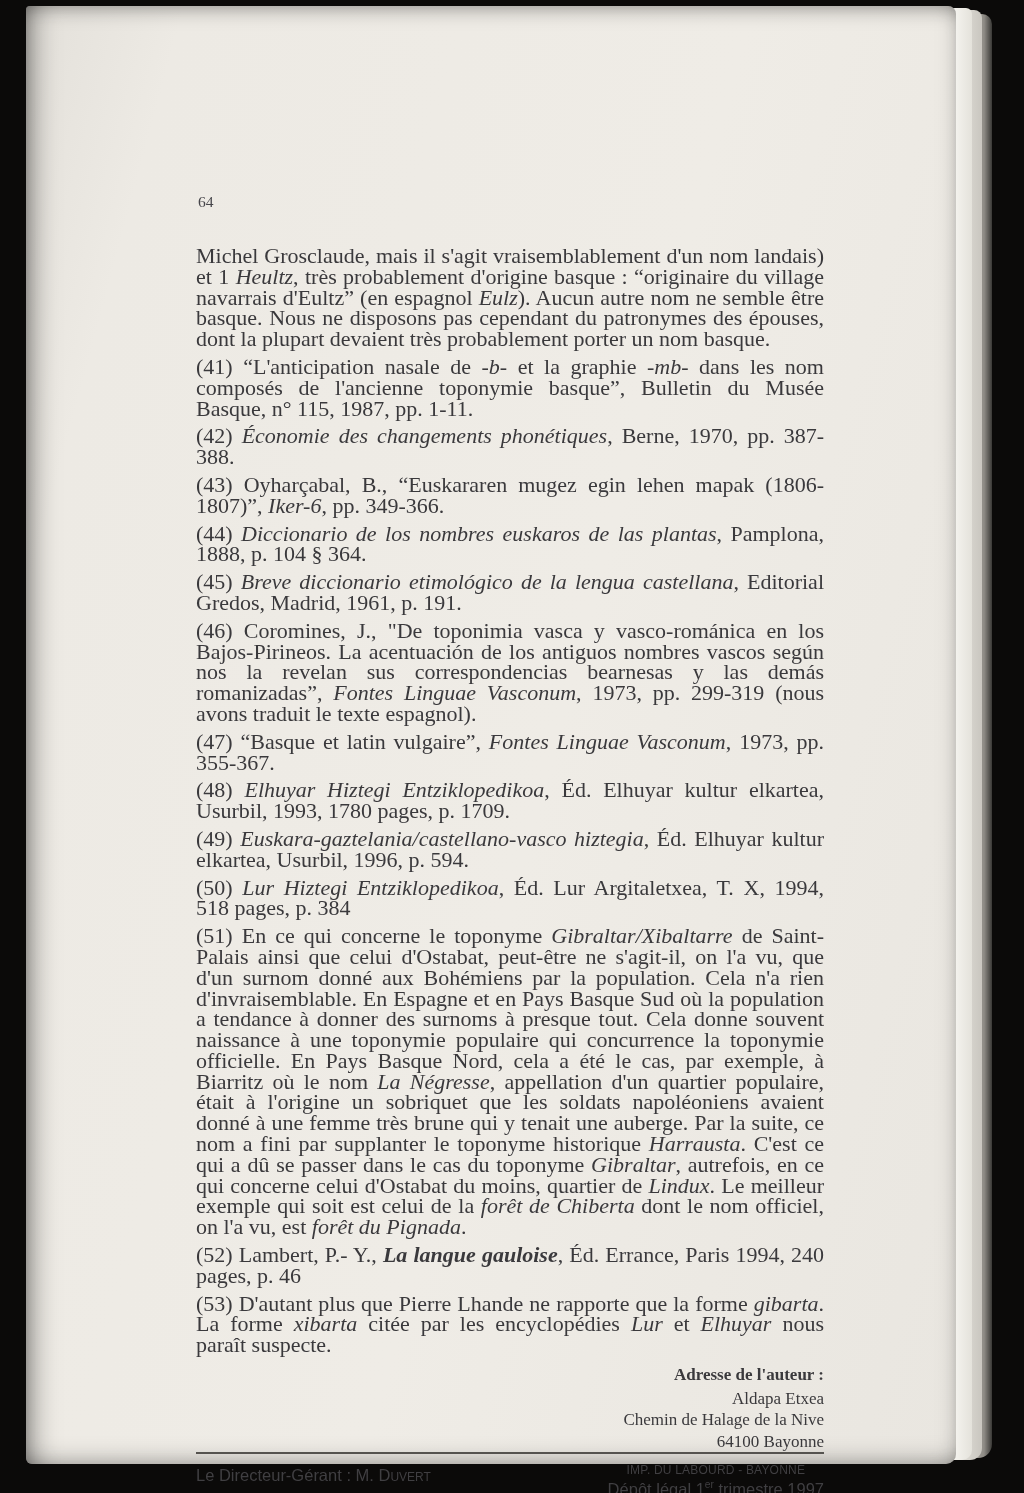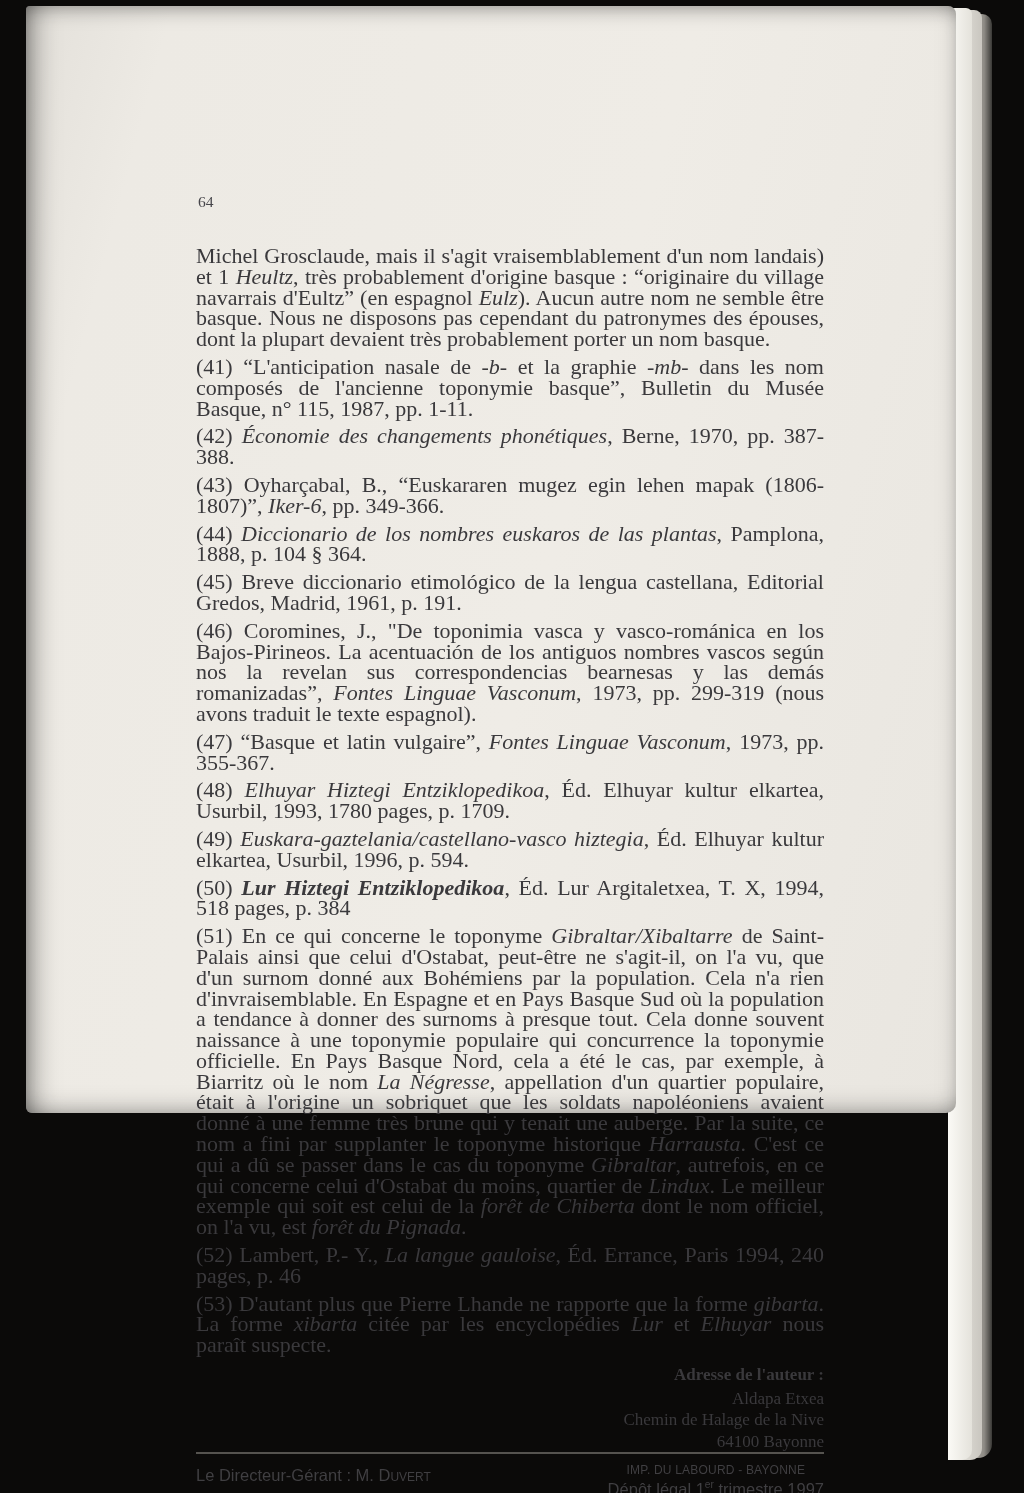--- a/index.html
+++ b/index.html
@@ -12,21 +12,21 @@
   }
   .scan { position:absolute; inset:0; }
 
   
   .page-edge { position:absolute; top:14px; height:1444px; }
   .edge-3 { left:952px; width:40px; background:linear-gradient(90deg,#cfccc5,#8f8c86 80%,#3a3936); border-radius:0 10px 14px 0; }
   .edge-2 { left:950px; width:32px; background:linear-gradient(90deg,#eceae4,#c9c6bf); border-radius:0 8px 12px 0; top:10px; height:1450px; }
   .edge-1 { left:948px; width:24px; background:linear-gradient(90deg,#fbfaf6,#e4e2db); border-radius:0 6px 10px 0; top:8px; height:1452px; }
 
   .page {
-    position:absolute; left:26px; top:6px; width:930px; height:1107px;
+    position:absolute; left:26px; top:6px; width:930px; height:1458px;
     background:
       linear-gradient(105deg,#e3e0da 0%,#ecean e4 10%,#efece6 45%,#ebe8e2 85%,#e5e2dc 100%);
     background:linear-gradient(105deg,#e3e0da 0%,#edeae4 12%,#efece6 55%,#e9e6e0 100%);
     border-radius:4px 8px 10px 6px;
     box-shadow:
       inset 22px 0 30px -20px rgba(0,0,0,0.55),
       inset 0 16px 22px -16px rgba(0,0,0,0.38),
       inset 0 -18px 26px -18px rgba(0,0,0,0.34),
       inset -14px 0 24px -18px rgba(0,0,0,0.25);
   }
@@ -86,28 +86,28 @@
       <div class="header-row">
         <span class="page-number">64</span>
       </div>
 
       <div class="body-paragraphs">
           <p class="para"><span>Michel Grosclaude, mais il s'agit vraisemblablement d'un nom landais) et 1 </span><span style="font-style: italic;">Heultz</span><span>, très probablement d'origine basque : “originaire du village navarrais d'Eultz” (en espagnol </span><span style="font-style: italic;">Eulz</span><span>). Aucun autre nom ne semble être basque. Nous ne disposons pas cependant du patronymes des épouses, dont la plupart devaient très probablement porter un nom basque.</span></p>
           <p class="para"><span>(41) “L'anticipation nasale de </span><span style="font-style: italic;">-b-</span><span> et la graphie </span><span style="font-style: italic;">-mb-</span><span> dans les nom composés de l'ancienne toponymie basque”, </span><span style="">Bulletin du Musée Basque</span><span>, n° 115, 1987, pp. 1-11.</span></p>
           <p class="para"><span>(42) </span><span style="font-style: italic;">Économie des changements phonétiques</span><span>, Berne, 1970, pp. 387-388.</span></p>
           <p class="para"><span>(43) Oyharçabal, B., “Euskararen mugez egin lehen mapak (1806-1807)”, </span><span style="font-style: italic;">Iker-6</span><span>, pp. 349-366.</span></p>
           <p class="para"><span>(44) </span><span style="font-style: italic;">Diccionario de los nombres euskaros de las plantas</span><span>, Pamplona, 1888, p. 104 § 364.</span></p>
-          <p class="para"><span>(45) </span><span style="">Breve diccionario etimológico de la lengua castellana</span><span>, Editorial Gredos, Madrid, 1961, p. 191.</span></p>
+          <p class="para"><span>(45) </span><span style="font-style: italic;">Breve diccionario etimológico de la lengua castellana</span><span>, Editorial Gredos, Madrid, 1961, p. 191.</span></p>
           <p class="para"><span>(46) Coromines, J., "De toponimia vasca y vasco-románica en los Bajos-Pirineos. La acentuación de los antiguos nombres vascos según nos la revelan sus correspondencias bearnesas y las demás romanizadas”, </span><span style="font-style: italic;">Fontes Linguae Vasconum</span><span>, 1973, pp. 299-319 (nous avons traduit le texte espagnol).</span></p>
           <p class="para"><span>(47) “Basque et latin vulgaire”, </span><span style="font-style: italic;">Fontes Linguae Vasconum</span><span>, 1973, pp. 355-367.</span></p>
           <p class="para"><span>(48) </span><span style="font-style: italic;">Elhuyar Hiztegi Entziklopedikoa</span><span>, Éd. Elhuyar kultur elkartea, Usurbil, 1993, 1780 pages, p. 1709.</span></p>
           <p class="para"><span>(49) </span><span style="font-style: italic;">Euskara-gaztelania/castellano-vasco hiztegia</span><span>, Éd. Elhuyar kultur elkartea, Usurbil, 1996, p. 594.</span></p>
-          <p class="para"><span>(50) </span><span style="font-style: italic; font-weight: bold;">Lur Hiztegi Entziklopedikoa</span><span>, Éd. Lur Argitaletxea, T. X, 1994, 518 pages, p. 384</span></p>
+          <p class="para"><span>(50) </span><span style="font-style: italic;">Lur Hiztegi Entziklopedikoa</span><span>, Éd. Lur Argitaletxea, T. X, 1994, 518 pages, p. 384</span></p>
           <p class="para"><span>(51) En ce qui concerne le toponyme </span><span style="font-style: italic;">Gibraltar/Xibaltarre</span><span> de Saint-Palais ainsi que celui d'Ostabat, peut-être ne s'agit-il, on l'a vu, que d'un surnom donné aux Bohémiens par la population. Cela n'a rien d'invraisemblable. En Espagne et en Pays Basque Sud où la population a tendance à donner des surnoms à presque tout. Cela donne souvent naissance à une toponymie populaire qui concurrence la toponymie officielle. En Pays Basque Nord, cela a été le cas, par exemple, à Biarritz où le nom </span><span style="font-style: italic;">La Négresse</span><span>, appellation d'un quartier populaire, était à l'origine un sobriquet que les soldats napoléoniens avaient donné à une femme très brune qui y tenait une auberge. Par la suite, ce nom a fini par supplanter le toponyme historique </span><span style="font-style: italic;">Harrausta</span><span>. C'est ce qui a dû se passer dans le cas du toponyme </span><span style="font-style: italic;">Gibraltar</span><span>, autrefois, en ce qui concerne celui d'Ostabat du moins, quartier de </span><span style="font-style: italic;">Lindux</span><span>. Le meilleur exemple qui soit est celui de la </span><span style="font-style: italic;">forêt de Chiberta</span><span> dont le nom officiel, on l'a vu, est </span><span style="font-style: italic;">forêt du Pignada</span><span>.</span></p>
-          <p class="para"><span>(52) Lambert, P.- Y., </span><span style="font-style: italic;">La langue gauloise</span><span>, Éd. Errance, Paris 1994, 240 pages, p. 46</span></p>
+          <p class="para"><span>(52) Lambert, P.- Y., </span><span style="font-style: italic; font-weight: bold;">La langue gauloise</span><span>, Éd. Errance, Paris 1994, 240 pages, p. 46</span></p>
           <p class="para"><span>(53) D'autant plus que Pierre Lhande ne rapporte que la forme </span><span style="font-style: italic;">gibarta</span><span>. La forme </span><span style="font-style: italic;">xibarta</span><span> citée par les encyclopédies </span><span style="font-style: italic;">Lur</span><span> et </span><span style="font-style: italic;">Elhuyar</span><span> nous paraît suspecte.</span></p>
         </div>
 
       <div class="address">
         <div class="address-title">Adresse de l'auteur :</div>
         <div>
             <div>Aldapa Etxea</div>
             <div>Chemin de Halage de la Nive</div>
             <div>64100 Bayonne</div>
           </div>

